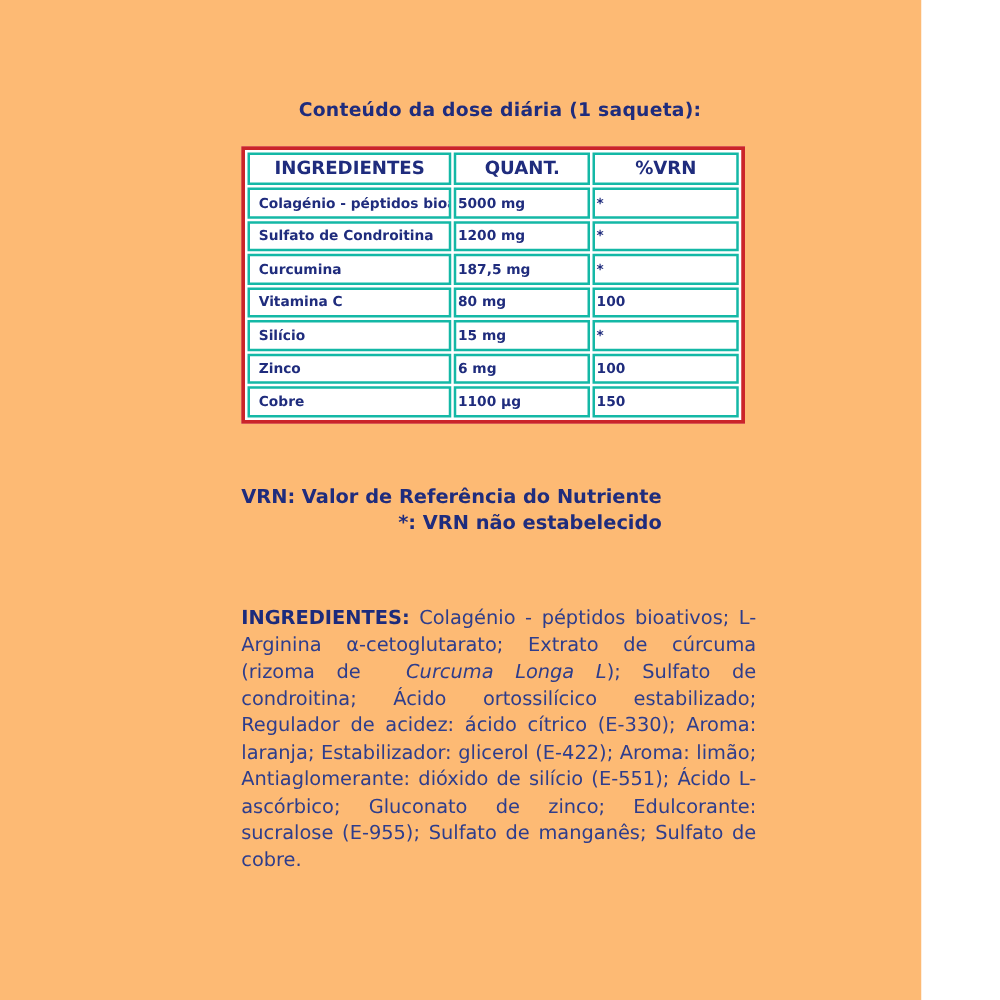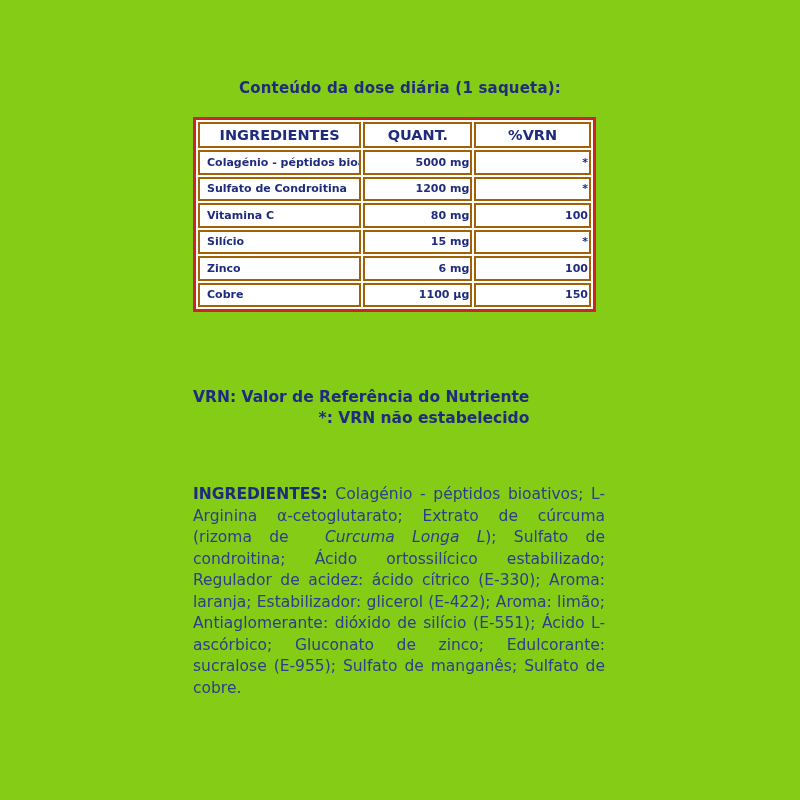--- a/index.html
+++ b/index.html
@@ -2,23 +2,23 @@
 <html><head>
 <meta charset="utf-8">
 <style>
   html, body {
     margin: 0;
     padding: 0;
     background: #ffffff;
   }
   .page {
     position: relative;
-    width: 800px;
+    width: 737px;
     height: 800px;
-    background: #84cc16;
+    background: #fdba74;
     font-family: "DejaVu Sans", sans-serif;
     overflow: hidden;
   }
   .title {
     position: absolute;
     top: 79px;
     left: 0;
     width: 800px;
     text-align: center;
     font-size: 15px;
@@ -39,21 +39,21 @@
     width: 100%;
     border-collapse: separate;
     border-spacing: 2px;
     table-layout: fixed;
   }
   table.nutrition col.c1 { width: 42%; }
   table.nutrition col.c2 { width: 28%; }
   table.nutrition col.c3 { width: 30%; }
   table.nutrition th,
   table.nutrition td {
-    border: 2px solid #a16207;
+    border: 2px solid #14b8a6;
     background: #ffffff;
     color: #1f2c7d;
     overflow: hidden;
     white-space: nowrap;
   }
   table.nutrition th {
     height: 20px;
     font-size: 14.5px;
     font-weight: bold;
     text-align: center;
@@ -63,21 +63,21 @@
     height: 18.5px;
     font-size: 11px;
     font-weight: bold;
     vertical-align: middle;
   }
   td.cell-name {
     text-align: left;
     padding-left: 7px;
   }
   td.cell-qty, td.cell-vrn {
-    text-align: right;
+    text-align: left;
   }
   .notes {
     position: absolute;
     left: 193px;
     top: 387px;
     font-size: 15.5px;
     font-weight: bold;
     color: #1f2c7d;
     line-height: 21px;
     text-align: right;
@@ -128,20 +128,25 @@
           <td class="cell-name">Colagénio - péptidos bioativos</td>
           <td class="cell-qty">5000 mg</td>
           <td class="cell-vrn">*</td>
         </tr>
         <tr>
           <td class="cell-name">Sulfato de Condroitina</td>
           <td class="cell-qty">1200 mg</td>
           <td class="cell-vrn">*</td>
         </tr>
         <tr>
+          <td class="cell-name">Curcumina</td>
+          <td class="cell-qty">187,5 mg</td>
+          <td class="cell-vrn">*</td>
+        </tr>
+        <tr>
           <td class="cell-name">Vitamina C</td>
           <td class="cell-qty">80 mg</td>
           <td class="cell-vrn">100</td>
         </tr>
         <tr>
           <td class="cell-name">Silício</td>
           <td class="cell-qty">15 mg</td>
           <td class="cell-vrn">*</td>
         </tr>
         <tr>

